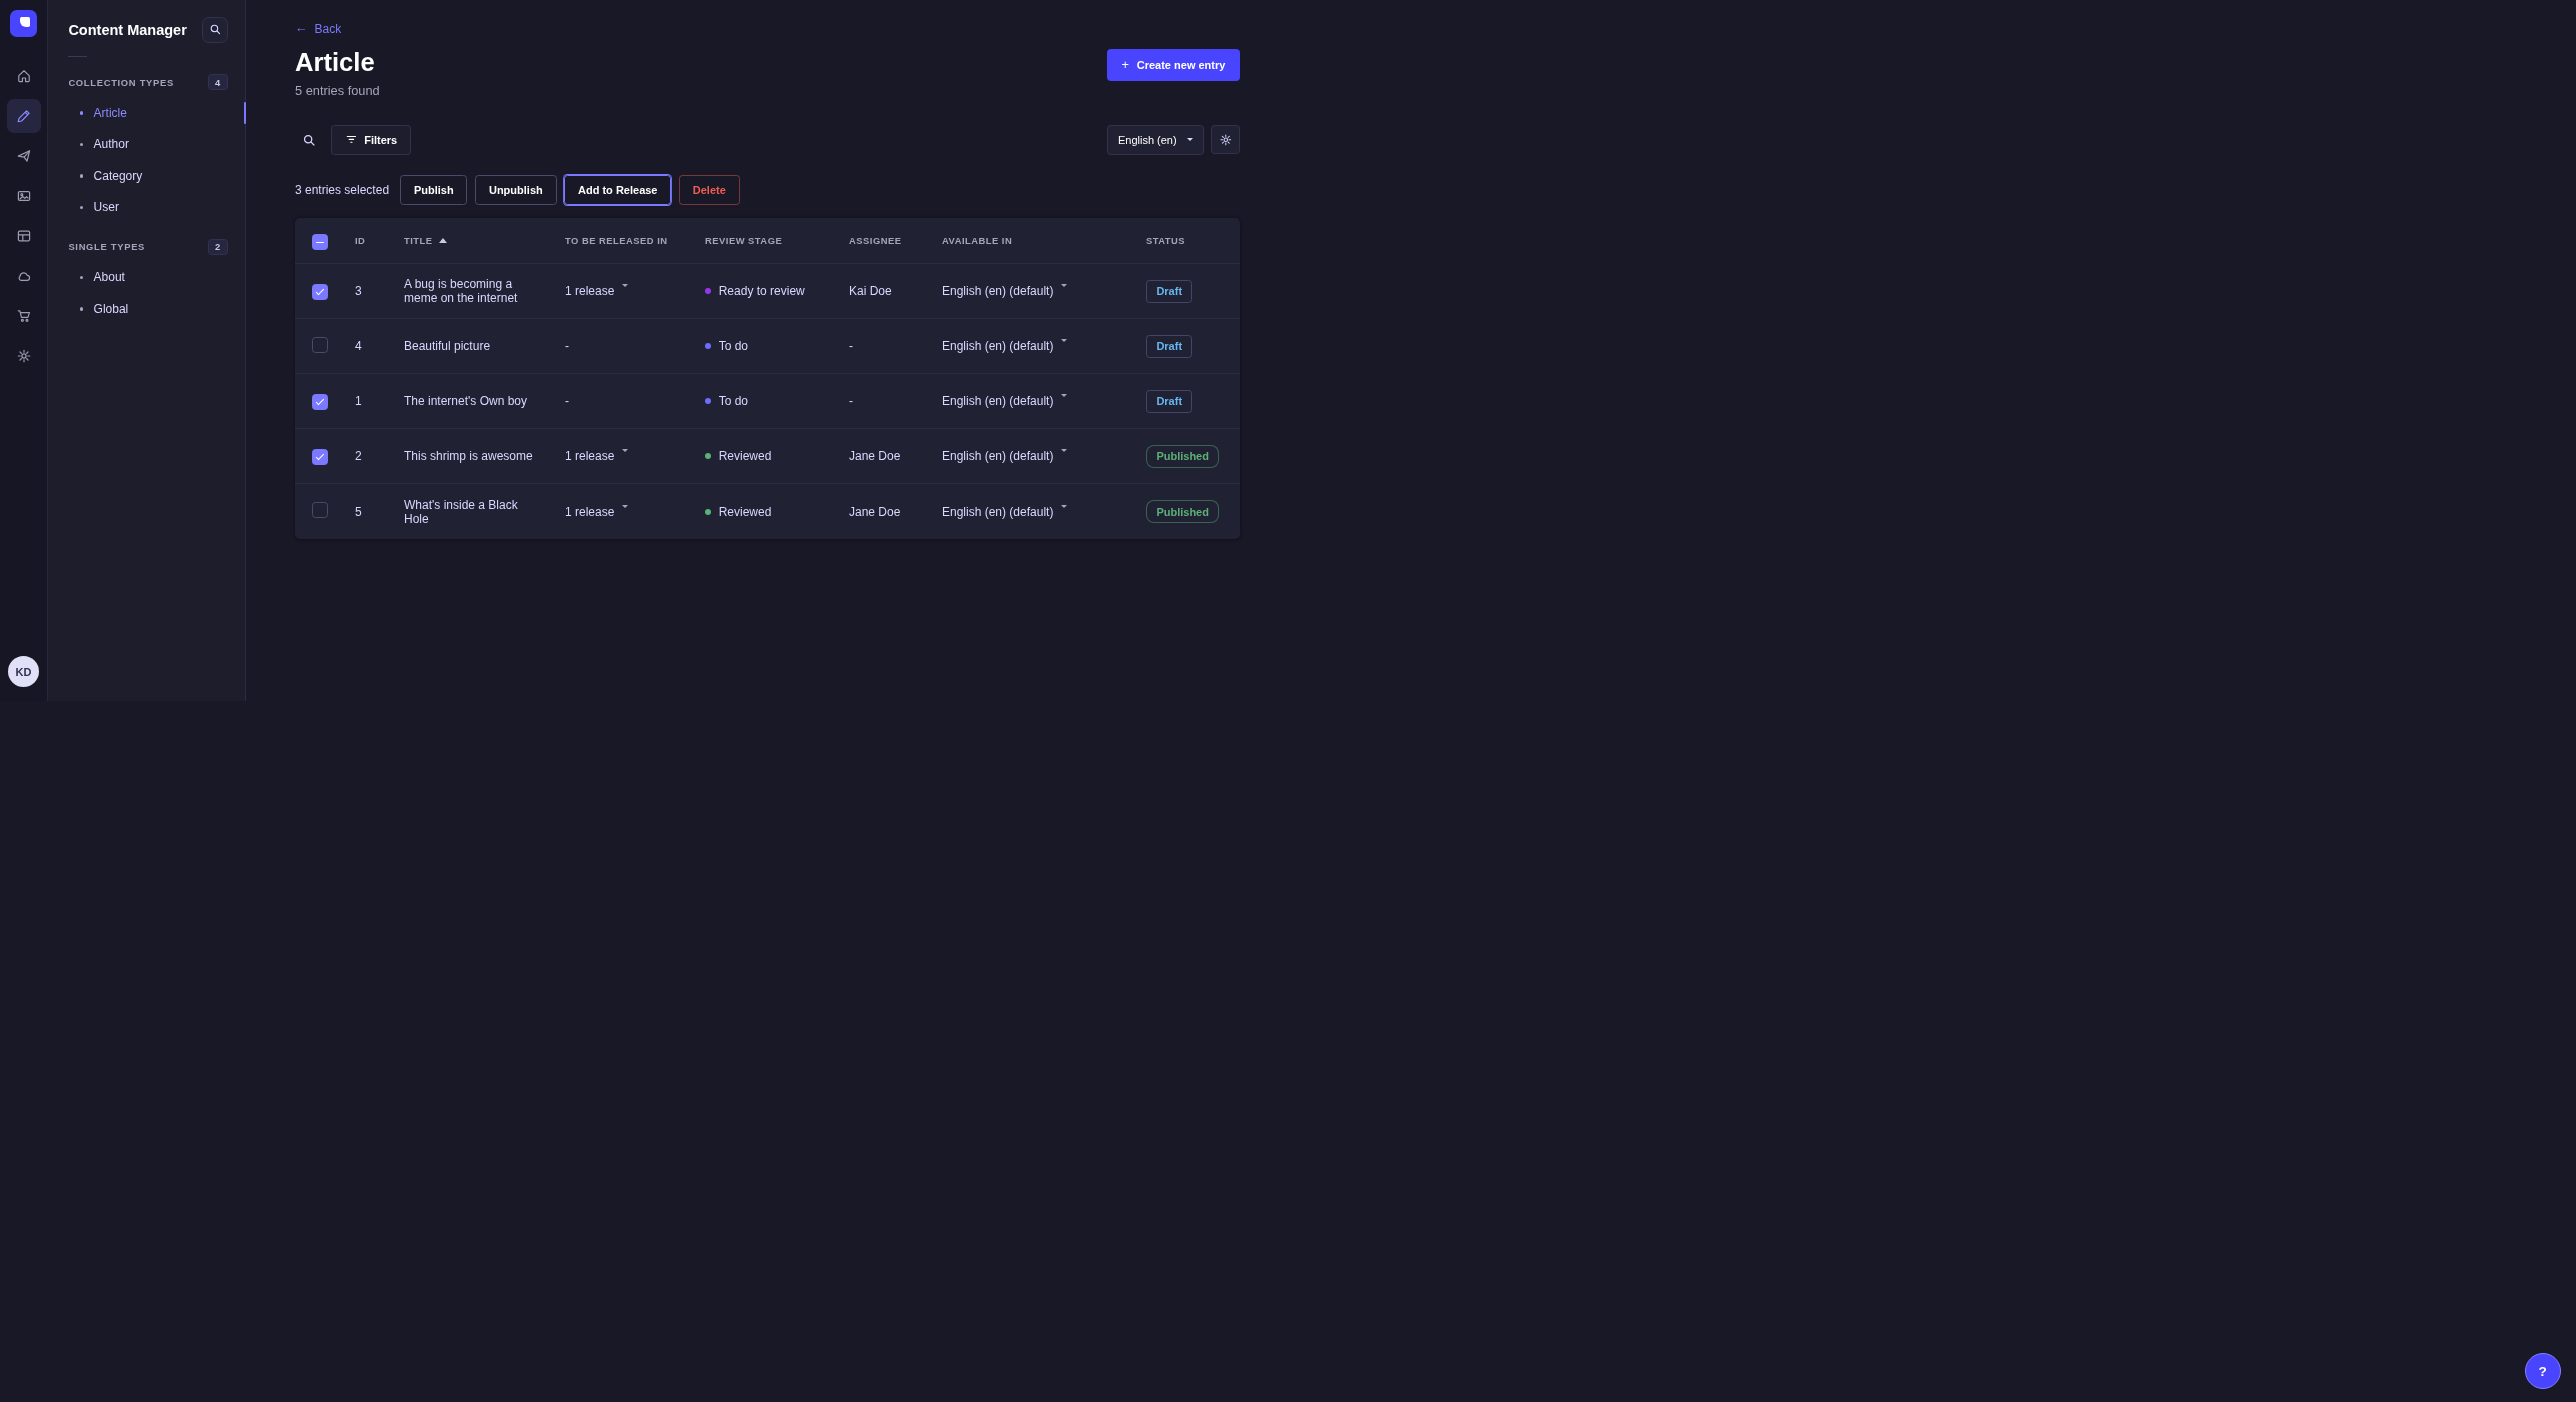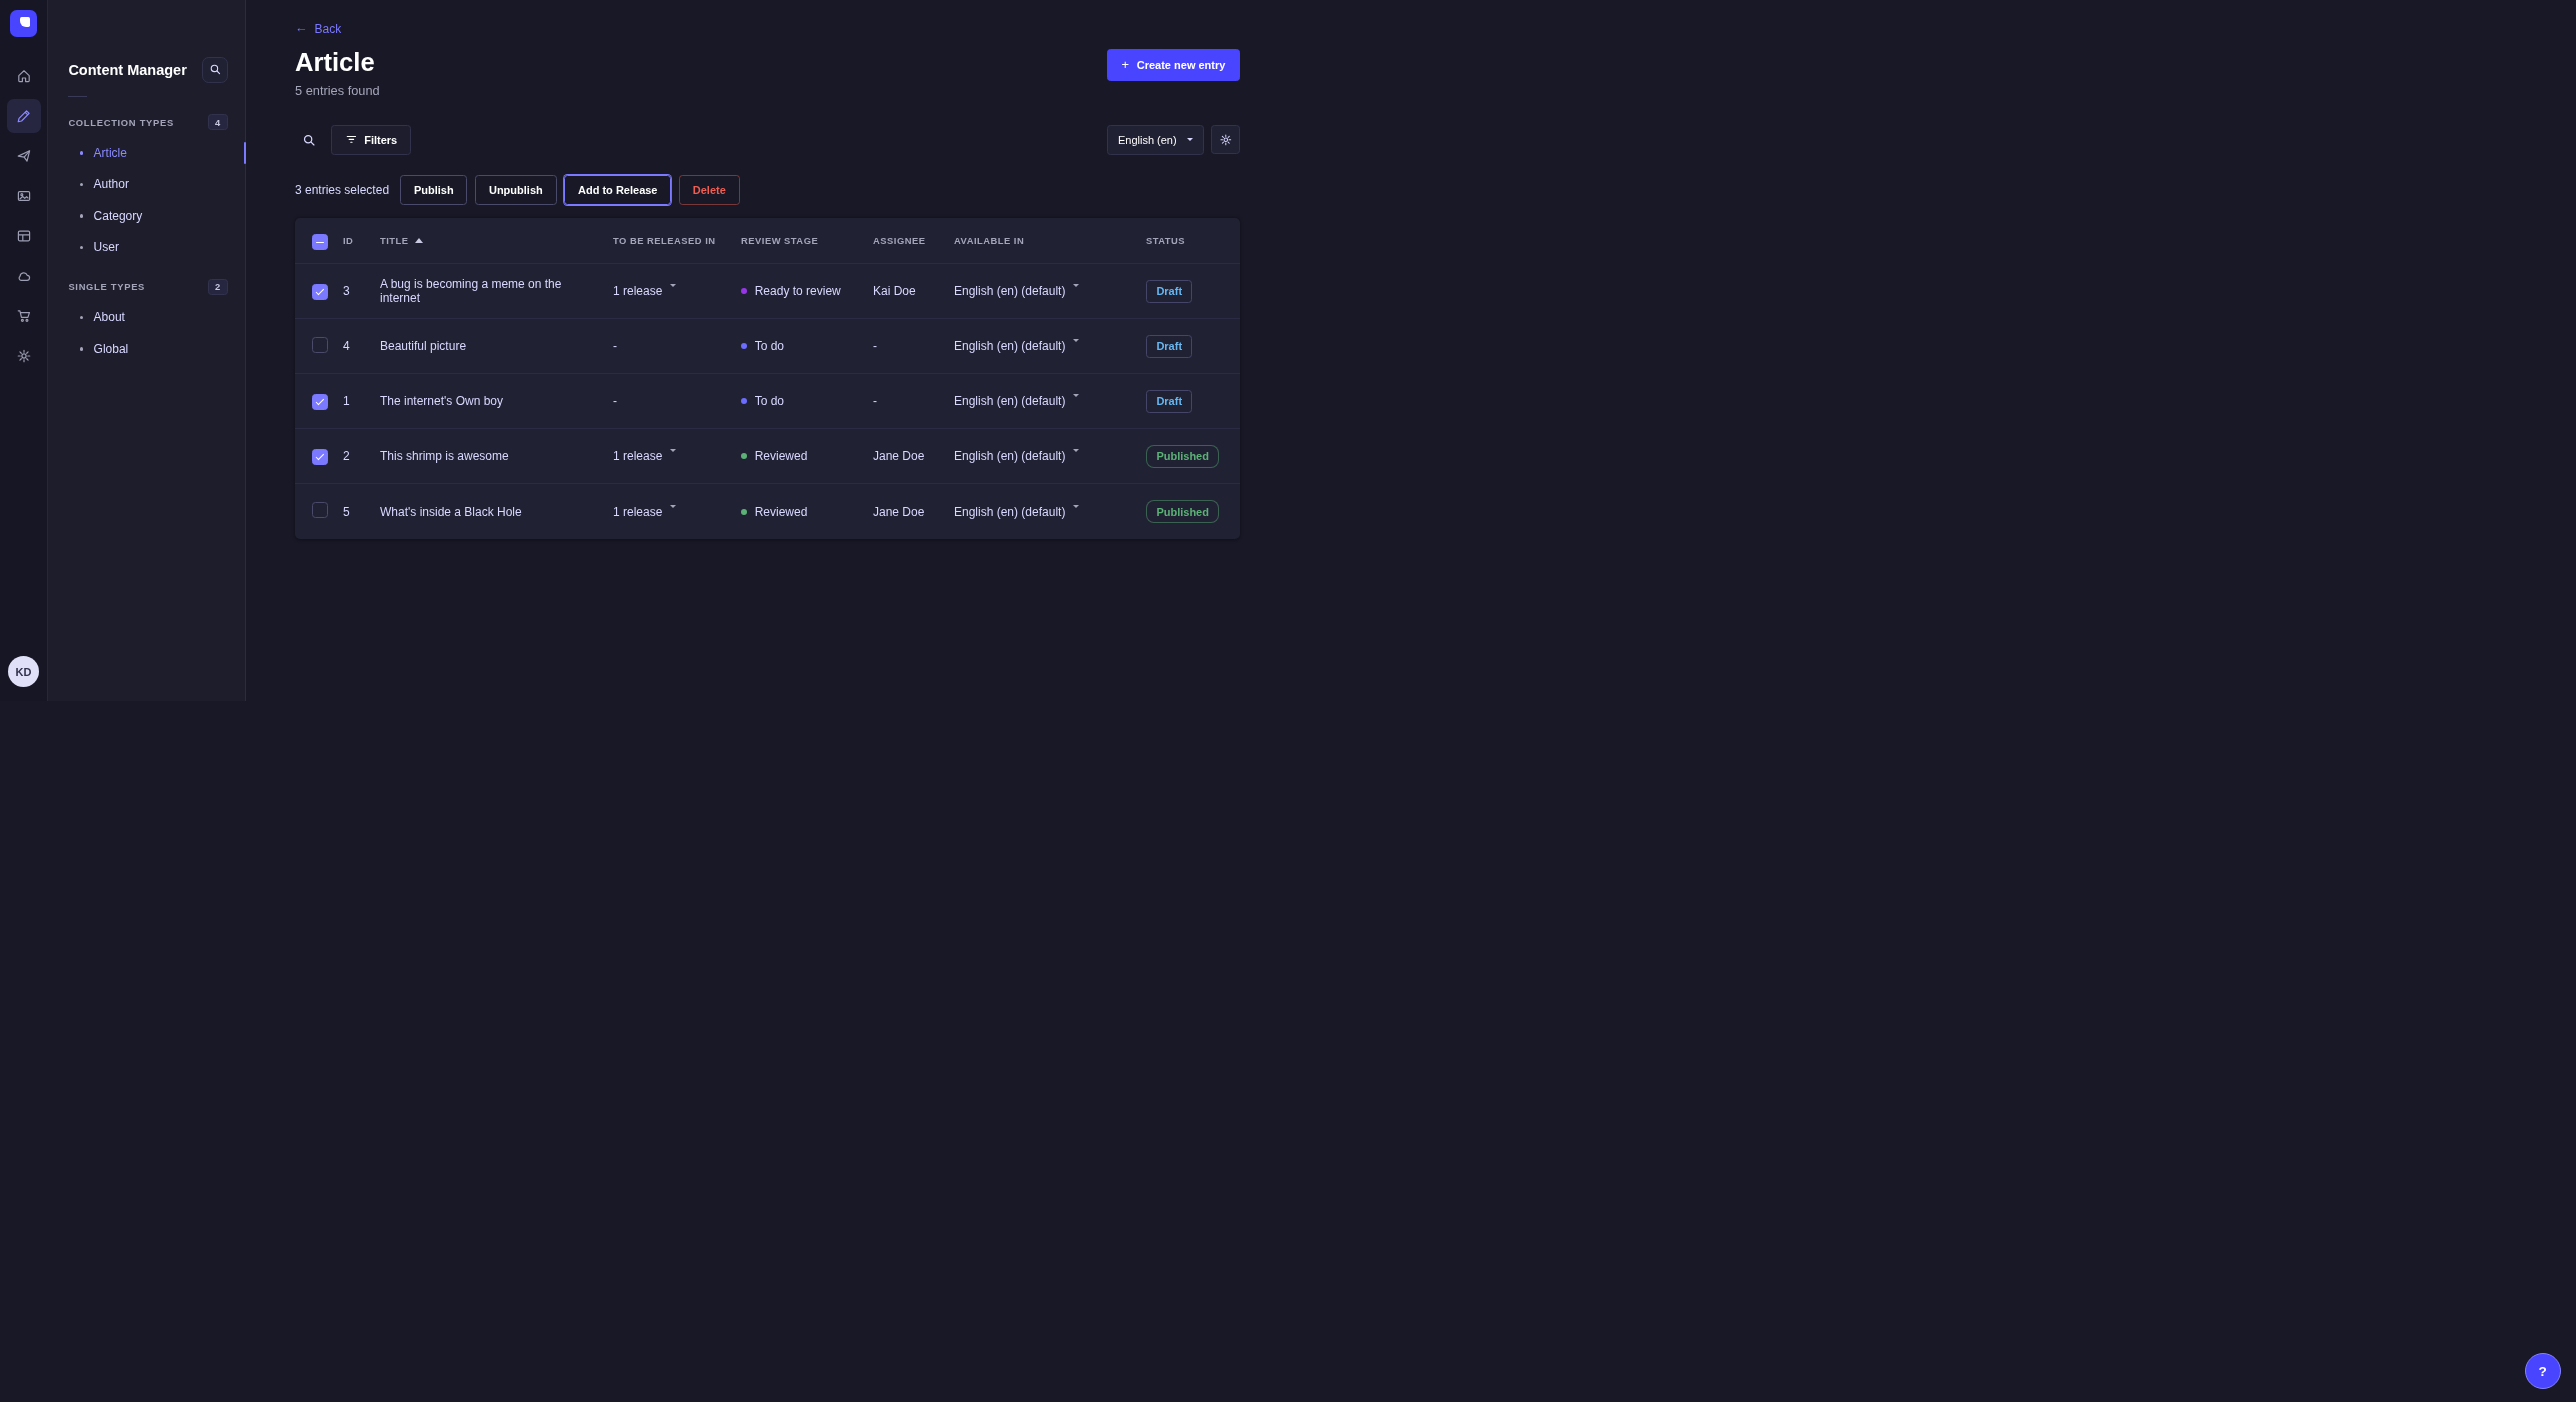--- a/index.html
+++ b/index.html
@@ -34,21 +34,21 @@
     margin-top: auto; width: 31px; height: 31px; border-radius: 50%;
     background: #e0e0f8; color: #32324d; font-size: 11px; font-weight: 700;
     display: flex; align-items: center; justify-content: center; cursor: pointer;
   }
 
   
   .sidebar {
     width: 198px; background: #1d1d2c; border-right: 0.9px solid #2b2b45;
     padding: 17px 0; flex: none; position: relative;
   }
-  .sidebar-head { display: flex; align-items: center; justify-content: space-between; padding: 0 17px 0 20.4px; margin-top: 40px; }
+  .sidebar-head { display: flex; align-items: center; justify-content: space-between; padding: 0 17px 0 20.4px; }
   .sidebar-title { font-size: 14.5px; font-weight: 700; color: #fff; }
   .side-search {
     width: 25.6px; height: 25.6px; border-radius: 6.8px; background: #212134;
     border: 0.9px solid #32324d; color: #d9d8ff; cursor: pointer;
     display: flex; align-items: center; justify-content: center;
   }
   .sidebar-divider { width: 19px; height: 0.9px; background: #3a3a58; margin: 13.6px 20.4px 10.2px; }
   .section { margin-bottom: 8.5px; }
   .section-head {
     display: flex; align-items: center; justify-content: space-between;
@@ -119,20 +119,21 @@
 
   
   .table-card {
     margin-top: 13.6px; background: #212134; border-radius: 5.1px;
     box-shadow: 0 0.9px 3.4px rgba(3,3,5,.35); overflow: hidden;
   }
   .tgrid {
     display: grid;
     grid-template-columns: 48px 37px 1fr 128px 132px 81px 192px 94px;
     align-items: center;
+    gap: 12px;
   }
   .thead { height: 46px; border-bottom: 0.9px solid #2b2b45; }
   .th { color: #a5a5ba; font-size: 9.4px; font-weight: 700; letter-spacing: 0.5px; }
   .trow { height: 55px; border-bottom: 0.9px solid #2b2b45; font-size: 12px; color: #d9d8ff; cursor: pointer; }
   .trow:last-child { border-bottom: none; }
   .cell { padding-right: 8.5px; }
   .c-check { padding-left: 17px; }
 
   .checkbox {
     width: 16px; height: 16px; border-radius: 3.4px; border: 0.9px solid #4a4a6a;

